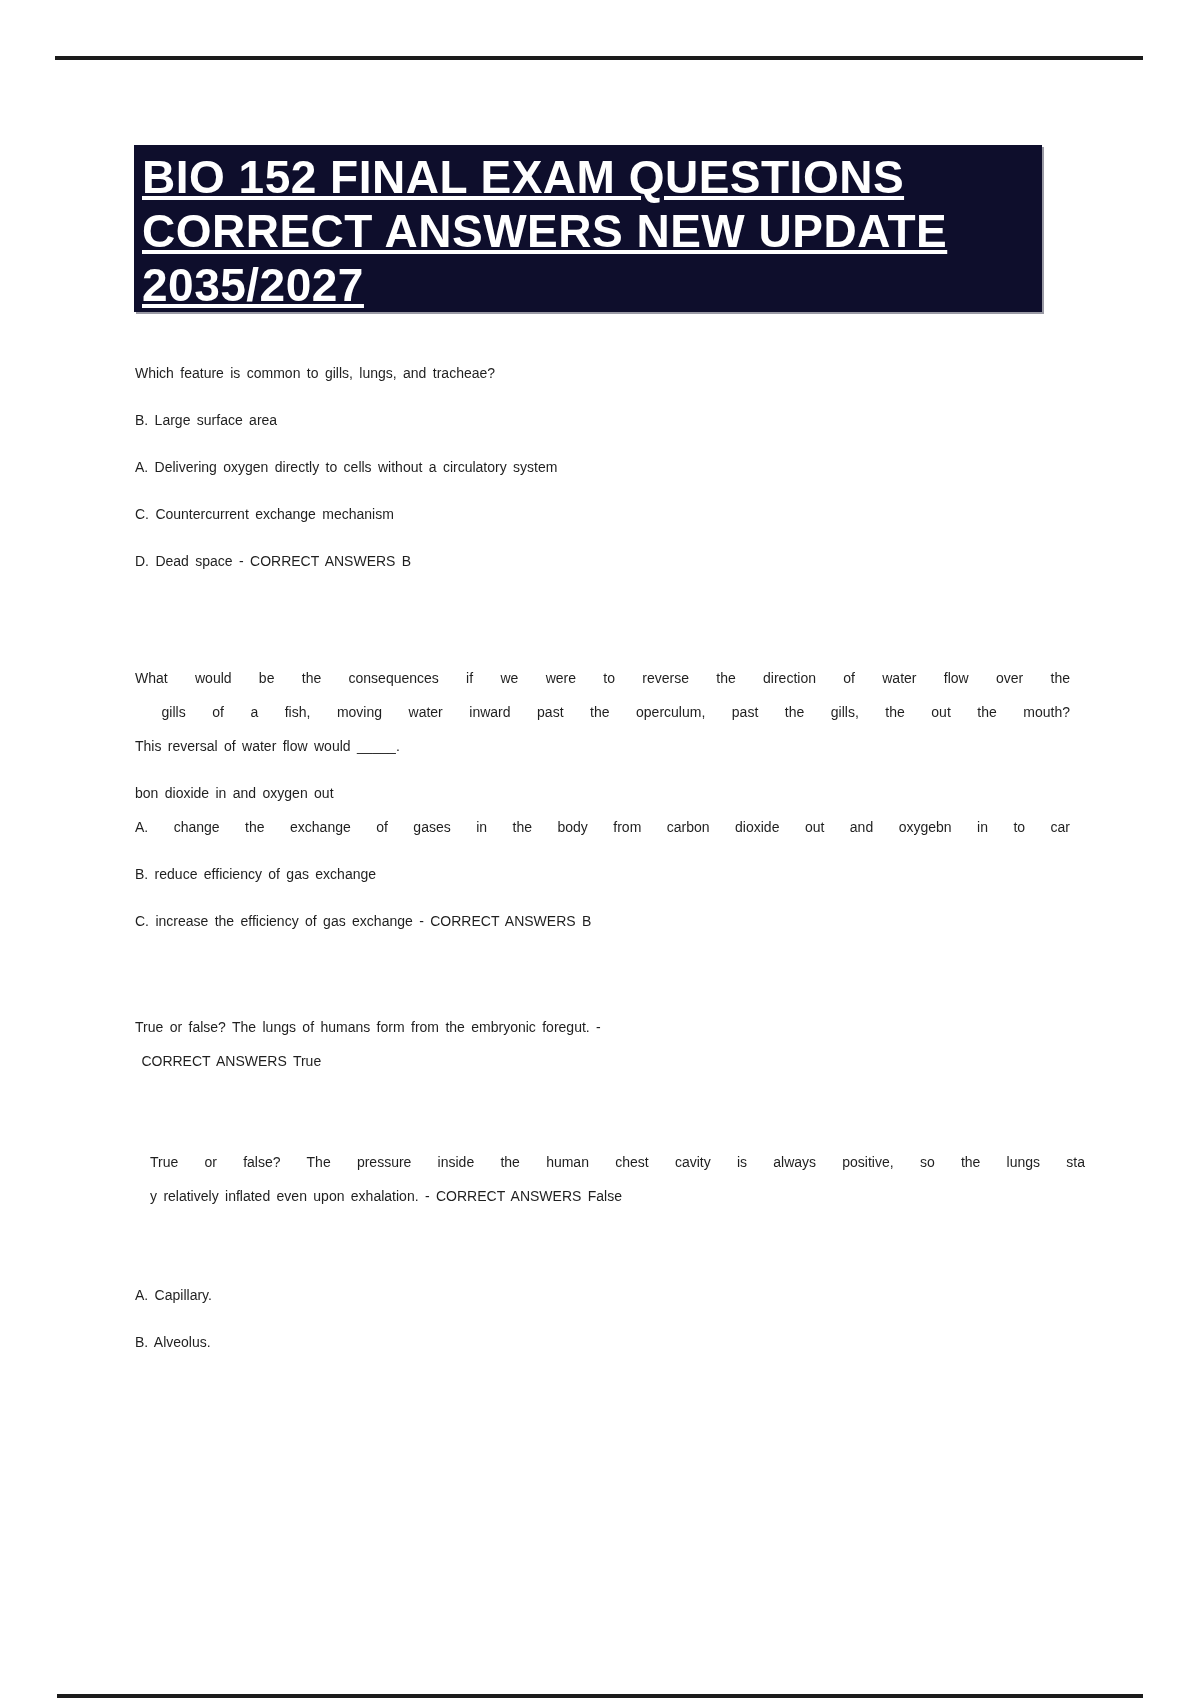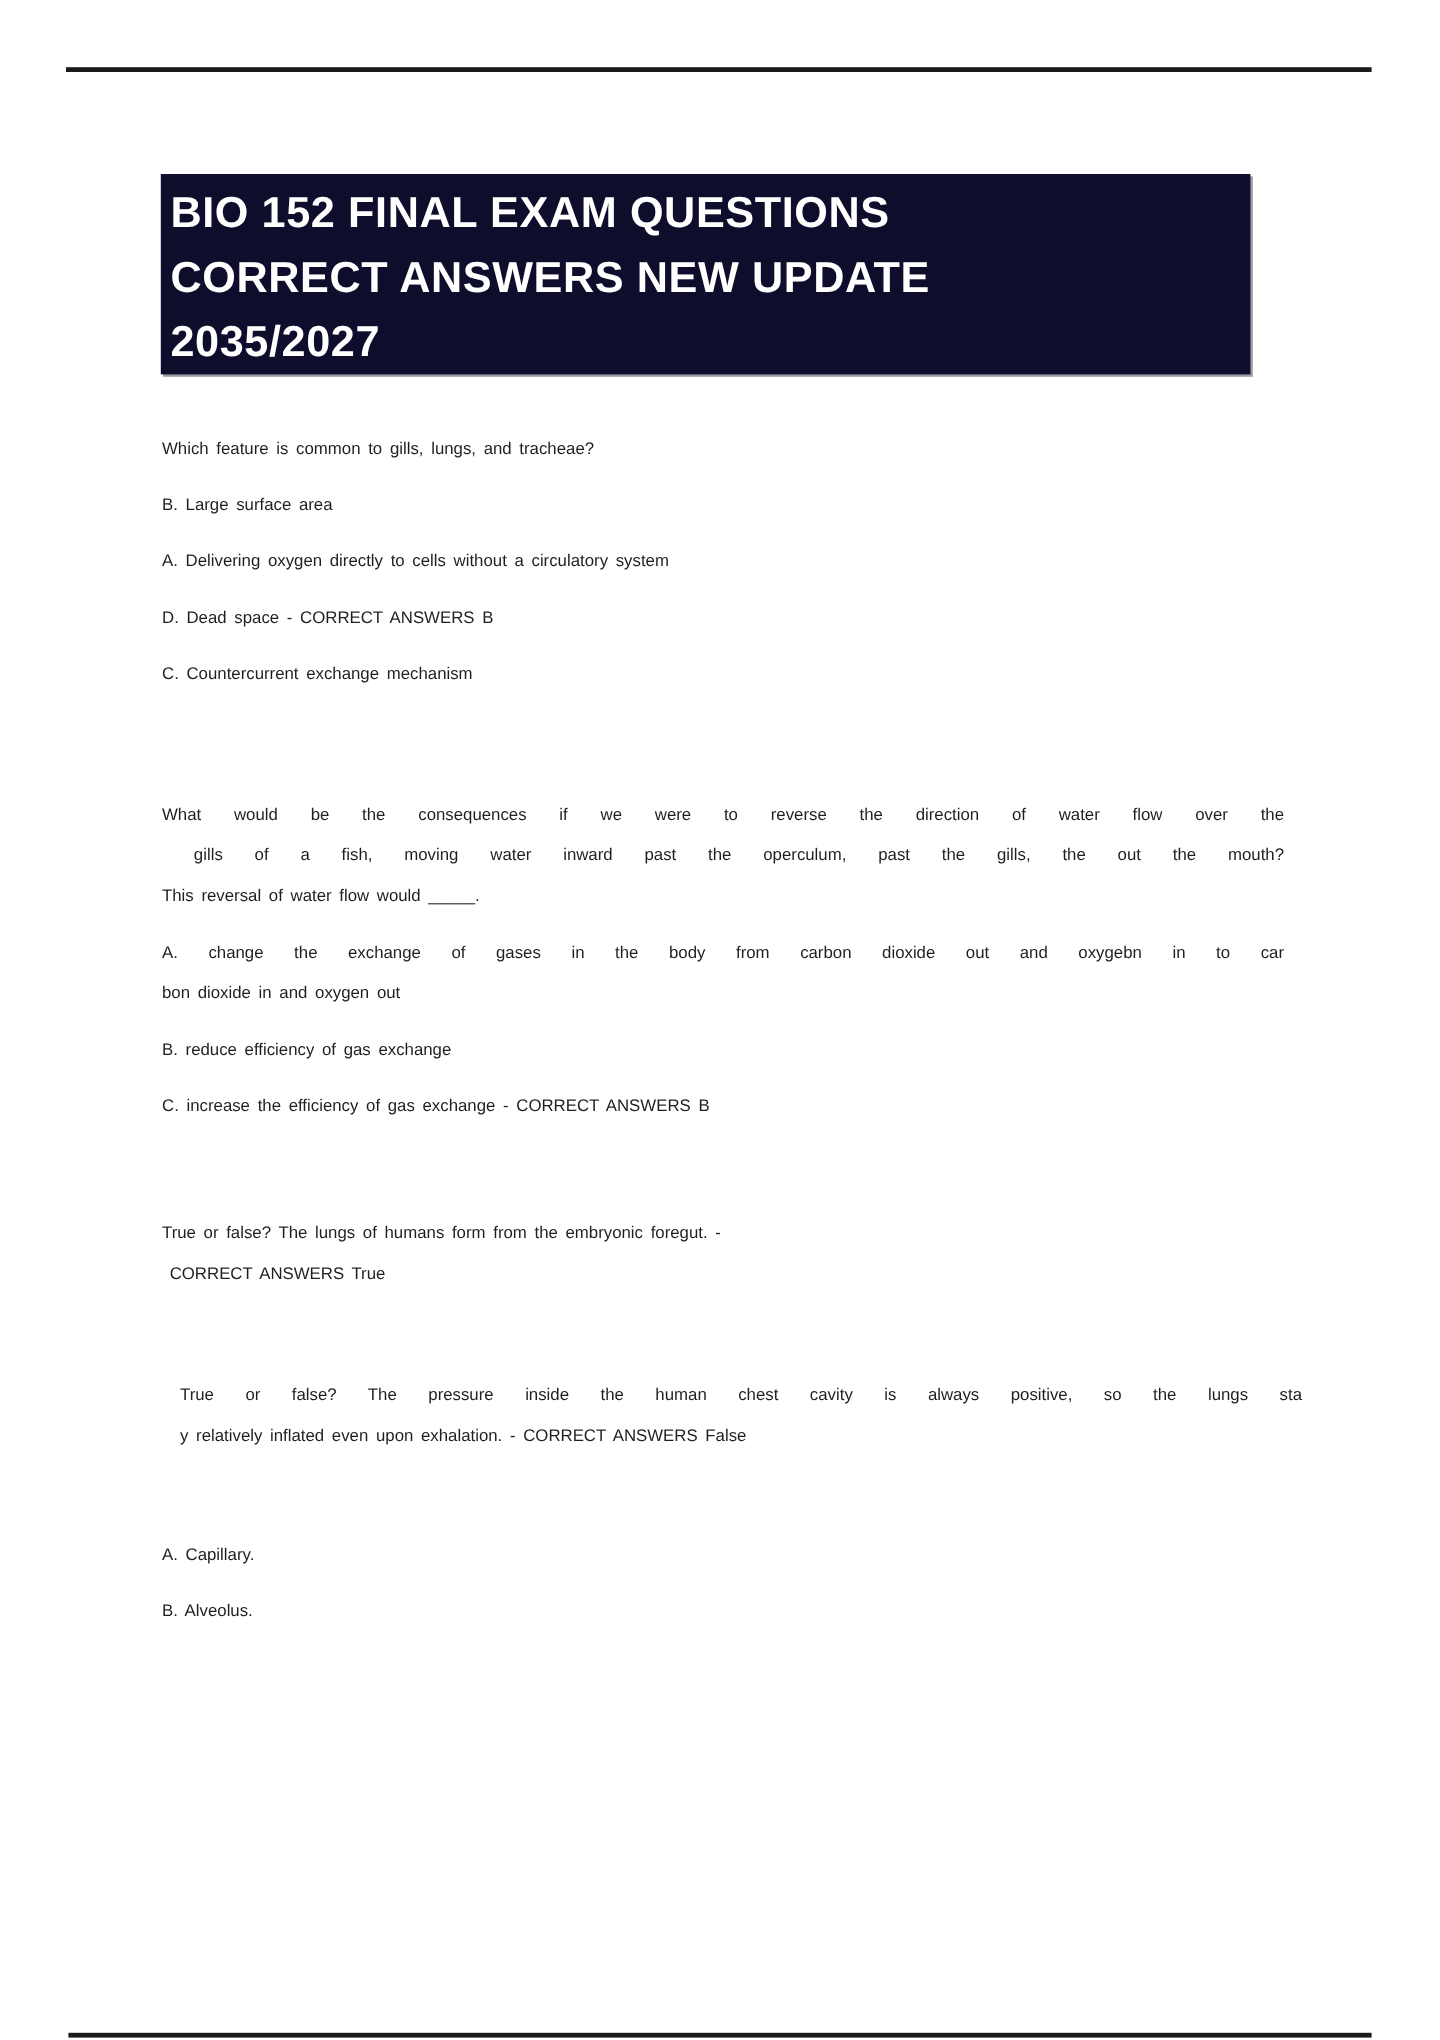--- a/index.html
+++ b/index.html
@@ -36,25 +36,26 @@
     top: 145px;
     width: 908px;
     height: 167px;
     box-sizing: border-box;
     background: #0e0e2c;
     color: #ffffff;
     padding: 5px 8px 0 8px;
     box-shadow: 2px 2px 0 #9a9aa5;
   }
   .banner-line {
-    font-size: 36px;
+    font-size: 46px;
     line-height: 54px;
     font-weight: bold;
     letter-spacing: 0.5px;
     white-space: nowrap;
+    text-decoration: underline;
   }
   .qa-block {
     position: absolute;
     left: 135px;
     width: 935px;
     color: #1f1f1f;
     font-size: 14px;
     line-height: 34px;
     word-spacing: 2.5px;
   }
@@ -94,35 +95,35 @@
         <div class="para">
           <div class="tline">Which feature is common to gills, lungs, and tracheae?</div>
         </div>
         <div class="para">
           <div class="tline">B. Large surface area</div>
         </div>
         <div class="para">
           <div class="tline">A. Delivering oxygen directly to cells without a circulatory system</div>
         </div>
         <div class="para">
-          <div class="tline">D. Dead space - CORRECT ANSWERS B</div>
+          <div class="tline">C. Countercurrent exchange mechanism</div>
         </div>
         <div class="para">
-          <div class="tline">C. Countercurrent exchange mechanism</div>
+          <div class="tline">D. Dead space - CORRECT ANSWERS B</div>
         </div>
       </div>
       <div class="qa-block b1">
         <div class="para">
           <div class="tline fill">What would be the consequences if we were to reverse the direction of water flow over the</div>
           <div class="tline fill"> gills of a fish, moving water inward past the operculum, past the gills, the out the mouth?</div>
           <div class="tline">This reversal of water flow would _____.</div>
         </div>
         <div class="para">
+          <div class="tline">bon dioxide in and oxygen out</div>
           <div class="tline fill">A. change the exchange of gases in the body from carbon dioxide out and oxygebn in to car</div>
-          <div class="tline">bon dioxide in and oxygen out</div>
         </div>
         <div class="para">
           <div class="tline">B. reduce efficiency of gas exchange</div>
         </div>
         <div class="para">
           <div class="tline">C. increase the efficiency of gas exchange - CORRECT ANSWERS B</div>
         </div>
       </div>
       <div class="qa-block b2">
         <div class="para">

